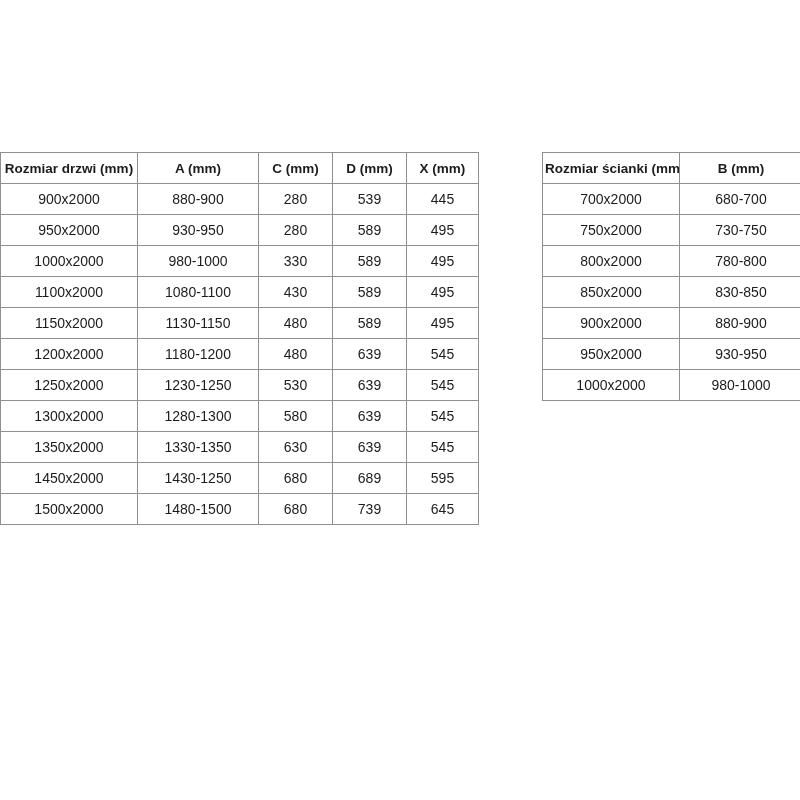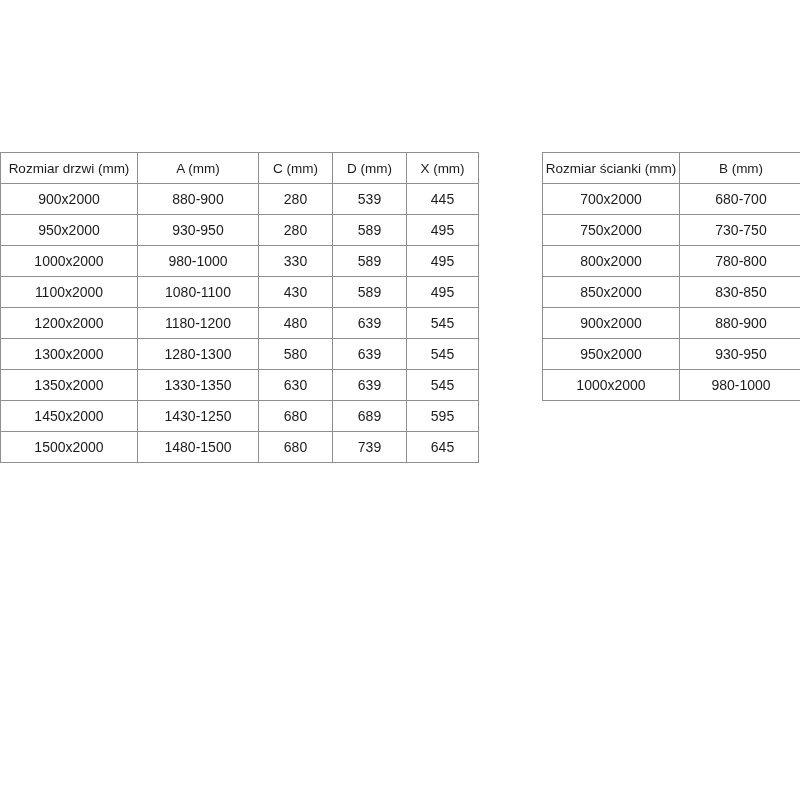--- a/index.html
+++ b/index.html
@@ -27,21 +27,21 @@
     text-align: center;
     vertical-align: middle;
     white-space: nowrap;
     overflow: hidden;
     padding: 0 2px;
     font-size: 14px;
     color: #1c1c1c;
   }
   .spec-table th {
     font-size: 13.5px;
-    font-weight: normal;
+    font-weight: bold;
   }
   #door-table {
     top: 152px;
     left: 0px;
     width: 478px;
   }
   #wall-table {
     top: 152px;
     left: 542px;
     width: 260px;
@@ -90,23 +90,37 @@
         <td>495</td>
       </tr>
       <tr>
         <td>1100x2000</td>
         <td>1080-1100</td>
         <td>430</td>
         <td>589</td>
         <td>495</td>
       </tr>
       <tr>
+        <td>1150x2000</td>
+        <td>1130-1150</td>
+        <td>480</td>
+        <td>589</td>
+        <td>495</td>
+      </tr>
+      <tr>
         <td>1200x2000</td>
         <td>1180-1200</td>
         <td>480</td>
+        <td>639</td>
+        <td>545</td>
+      </tr>
+      <tr>
+        <td>1250x2000</td>
+        <td>1230-1250</td>
+        <td>530</td>
         <td>639</td>
         <td>545</td>
       </tr>
       <tr>
         <td>1300x2000</td>
         <td>1280-1300</td>
         <td>580</td>
         <td>639</td>
         <td>545</td>
       </tr>

